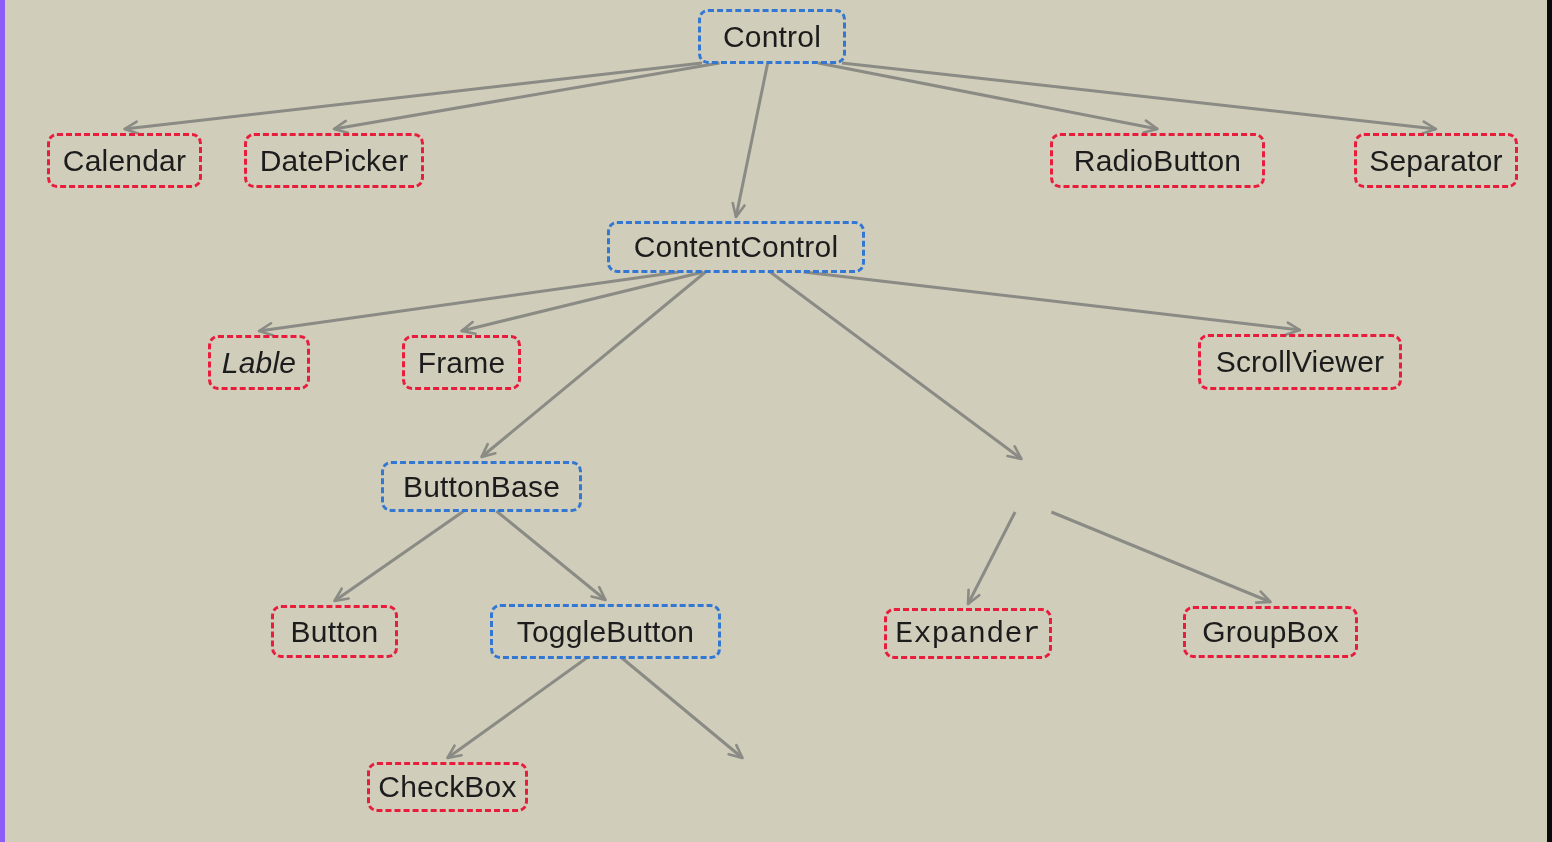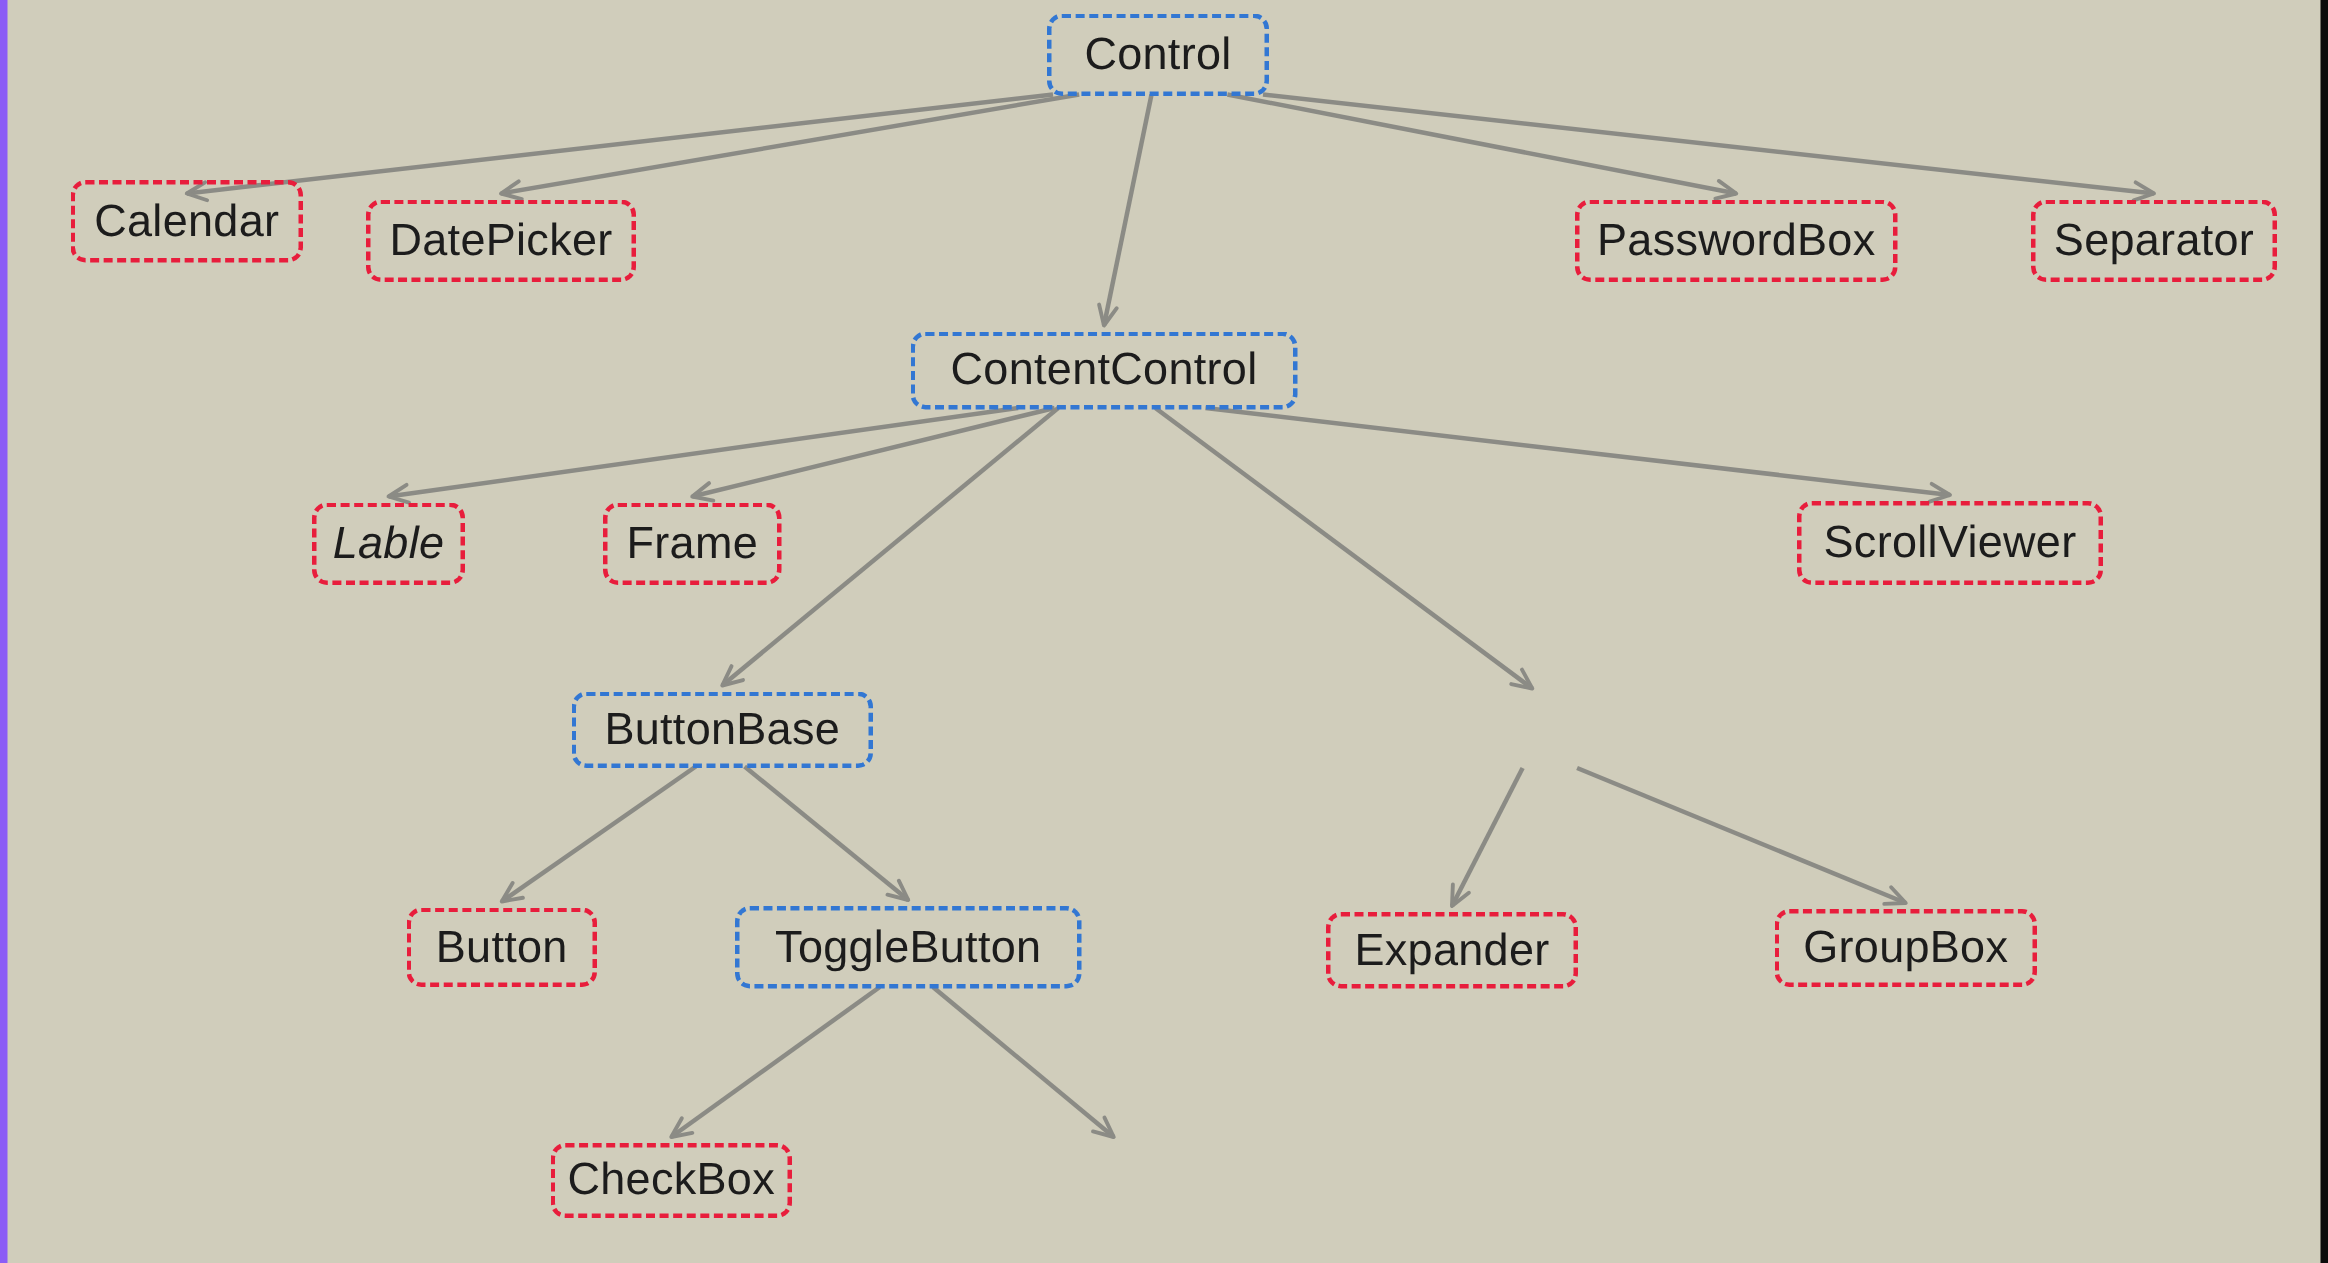--- a/index.html
+++ b/index.html
@@ -65,27 +65,27 @@
         <line x1="458.86" y1="511" x2="329.5" y2="601" stroke="#8b8b85" stroke-width="3" marker-end="url(#arrowhead)"></line>
         <line x1="491.38" y1="511" x2="600.5" y2="600" stroke="#8b8b85" stroke-width="3" marker-end="url(#arrowhead)"></line>
         <line x1="581.54" y1="658" x2="442.5" y2="758" stroke="#8b8b85" stroke-width="3" marker-end="url(#arrowhead)"></line>
         <line x1="616.94" y1="658" x2="737.5" y2="758" stroke="#8b8b85" stroke-width="3" marker-end="url(#arrowhead)"></line>
         <line x1="1010.08" y1="512" x2="963" y2="604" stroke="#8b8b85" stroke-width="3" marker-end="url(#arrowhead)"></line>
         <line x1="1046.38" y1="512" x2="1265.5" y2="602" stroke="#8b8b85" stroke-width="3" marker-end="url(#arrowhead)"></line>
       </g>
   </svg>
 
 <div class="node blue-dashed" style="left: 693px; top: 9px; width: 148px; height: 55px;">Control</div>
-    <div class="node red-dashed" style="left: 42px; top: 120px; width: 155px; height: 55px; text-align: right;">Calendar</div>
+    <div class="node red-dashed" style="left: 42px; top: 133px; width: 155px; height: 55px; text-align: right;">Calendar</div>
     <div class="node red-dashed" style="left: 239px; top: 133px; width: 180px; height: 55px;">DatePicker</div>
-    <div class="node red-dashed" style="left: 1045px; top: 133px; width: 215px; height: 55px;">PasswordBox</div>
+    <div class="node red-dashed" style="left: 1045px; top: 133px; width: 215px; height: 55px;">RadioButton</div>
     <div class="node blue-dashed" style="left: 602px; top: 221px; width: 258px; height: 52px;">ContentControl</div>
     <div class="node red-dashed" style="left: 1349px; top: 133px; width: 164px; height: 55px;">Separator</div>
     <div class="node red-dashed" style="left: 203px; top: 335px; width: 102px; height: 55px; font-style: italic;">Lable</div>
     <div class="node red-dashed" style="left: 397px; top: 335px; width: 119px; height: 55px;">Frame</div>
     <div class="node red-dashed" style="left: 1193px; top: 334px; width: 204px; height: 56px;">ScrollViewer</div>
     <div class="node blue-dashed" style="left: 376px; top: 461px; width: 201px; height: 51px;">ButtonBase</div>
     <div class="node red-dashed" style="left: 266px; top: 605px; width: 127px; height: 53px;">Button</div>
     <div class="node blue-dashed" style="left: 485px; top: 604px; width: 231px; height: 55px;">ToggleButton</div>
-    <div class="node red-dashed" style="left: 879px; top: 608px; width: 168px; height: 51px;">Expander</div>
+    <div class="node red-dashed" style="left: 879px; top: 608px; width: 168px; height: 51px; font-family: Liberation Mono, monospace;">Expander</div>
     <div class="node red-dashed" style="left: 1178px; top: 606px; width: 175px; height: 52px;">GroupBox</div>
     <div class="node red-dashed" style="left: 362px; top: 762px; width: 161px; height: 50px;">CheckBox</div>
   </div>
 
 </body></html>

